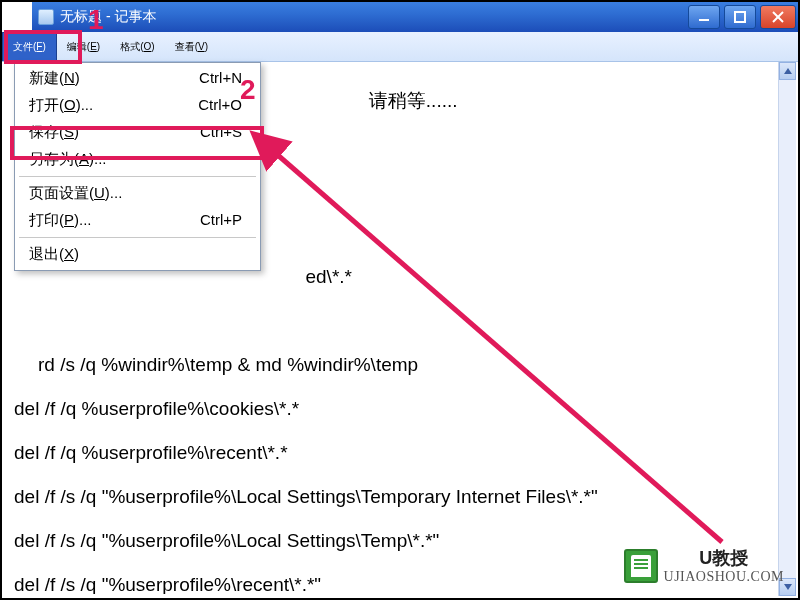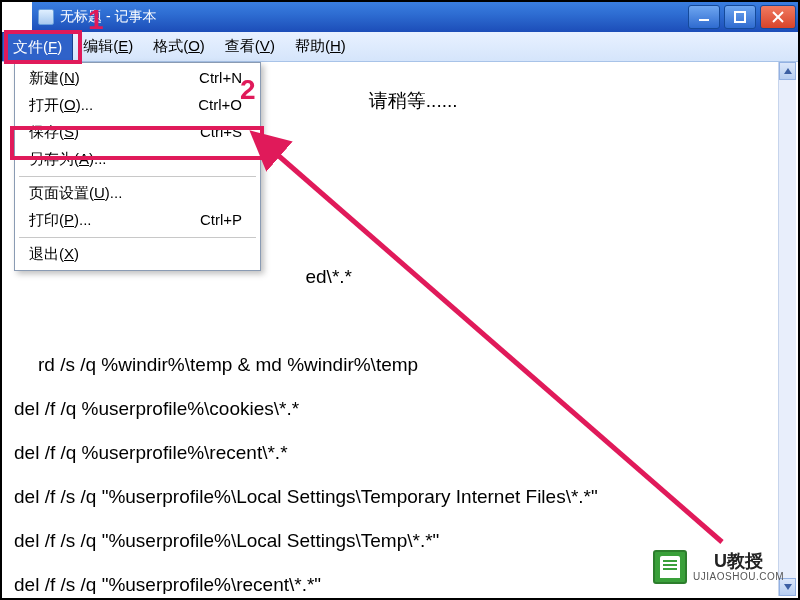--- a/index.html
+++ b/index.html
@@ -51,21 +51,21 @@
   .min-btn, .max-btn { background: linear-gradient(#6ea6f0,#2f6bcf); }
   .close-btn { background: linear-gradient(#f07a60,#d8442a); width: 36px; }
   .win-btn svg { display: block; }
   
   .menu-bar {
     height: 30px;
     background: linear-gradient(#e8f1ff,#d5e5fb);
     border-bottom: 1px solid #a8c3e8;
     display: flex;
     align-items: stretch;
-    font-size: 15px;
+    font-size: 10px;
     color: #000;
   }
   .menu-item {
     padding: 0 10px;
     display: flex;
     align-items: center;
     cursor: pointer;
   }
   .menu-item u { text-decoration: underline; }
   .menu-item.active {
@@ -193,21 +193,21 @@
     background: #fff;
     border-radius: 2px 2px 0 0;
     position: relative;
   }
   .wm-icon-inner::after{
     content:""; position:absolute; top:4px; left:3px; width:14px; height:2px;
     background:#3aa03a; box-shadow:0 4px #3aa03a,0 8px #3aa03a;
   }
   .wm-text { line-height: 1.1; }
   .wm-title { font-size: 18px; font-weight: bold; color: #222; font-family: Arial,"Microsoft YaHei"; }
-  .wm-sub { font-size: 10px; color: #555; letter-spacing: 0.5px; }
+  .wm-sub { font-size: 14px; color: #555; letter-spacing: 0.5px; font-family: Liberation Serif, serif; }
   .cornermark{
     position:absolute; left:6px; bottom:6px; z-index:40;
     font-family:Arial; font-size:12px; color:#888;
   }
 </style>
 </head>
 <body>
 
 <div class="title-bar">
   <span class="title-icon"></span>
@@ -238,23 +238,20 @@
   </div>
   <div class="menu-item">
     <span><span>编辑</span>(<u>E</u>)</span>
   </div>
   <div class="menu-item">
     <span><span>格式</span>(<u>O</u>)</span>
   </div>
   <div class="menu-item">
     <span><span>查看</span>(<u>V</u>)</span>
   </div>
-  <div class="menu-item">
-    <span><span>帮助</span>(<u>H</u>)</span>
-  </div>
 </div>
 
 <div class="text-area">
 <span style="visibility:hidden">XXXXXXXXXXXXXXXXXXXXXXXXXXXX</span><span>请稍等......</span>
 <br><br><br><br><br><br>
 <span style="visibility:hidden">XXXXXXXXXXXXXXXXXXXXXXX</span><span>ed\*.*</span>
 <br><br>
 <span style="display: block; margin-left: 24px;">rd /s /q %windir%\temp &amp; md %windir%\temp</span>
 <span style="display: block;">del /f /q %userprofile%\cookies\*.*</span>
 <span style="display: block;">del /f /q %userprofile%\recent\*.*</span>

